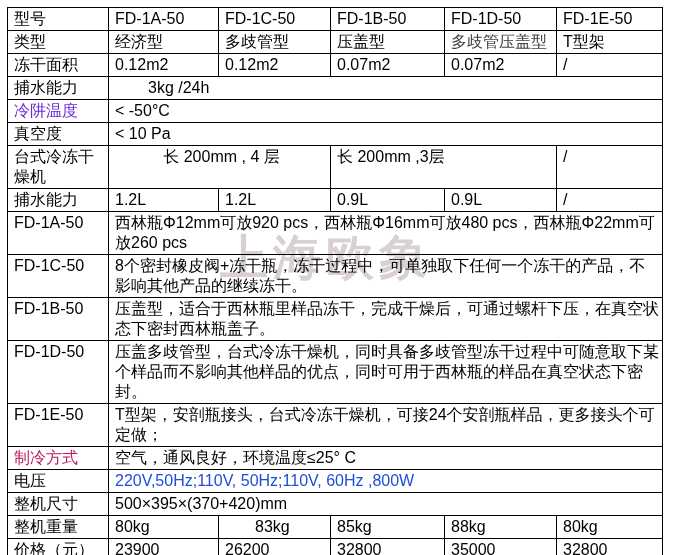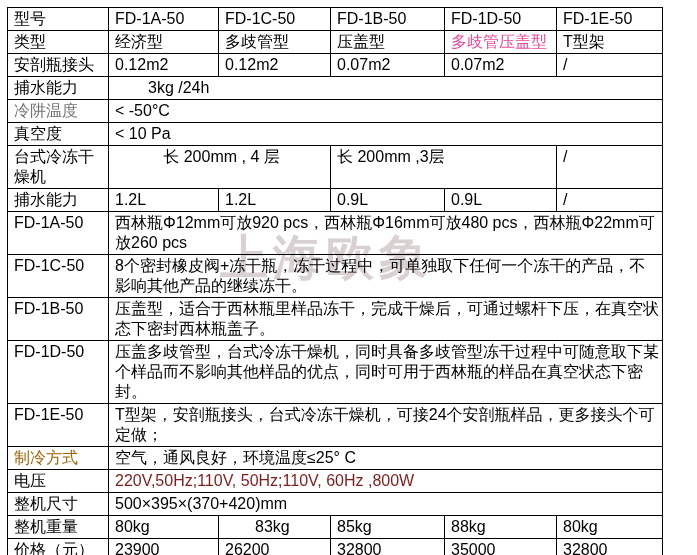--- a/index.html
+++ b/index.html
@@ -72,37 +72,37 @@
         <td style="border-color: rgb(0, 0, 0); color: rgb(0, 0, 0);">FD-1C-50</td>
         <td style="border-color: rgb(0, 0, 0); color: rgb(0, 0, 0);">FD-1B-50</td>
         <td style="border-color: rgb(0, 0, 0); color: rgb(0, 0, 0);">FD-1D-50</td>
         <td style="border-color: rgb(0, 0, 0); color: rgb(0, 0, 0);">FD-1E-50</td>
       </tr>
       <tr>
         <td class="label" style="border-color: rgb(0, 0, 0); color: rgb(0, 0, 0);">类型</td>
         <td style="border-color: rgb(0, 0, 0); color: rgb(0, 0, 0);">经济型</td>
         <td style="border-color: rgb(0, 0, 0); color: rgb(0, 0, 0);">多歧管型</td>
         <td style="border-color: rgb(0, 0, 0); color: rgb(0, 0, 0);">压盖型</td>
-        <td style="border-color: rgb(0, 0, 0); color: #ec4899;">多歧管压盖型</td>
+        <td style="border-color: rgb(0, 0, 0); color: #404040;">多歧管压盖型</td>
         <td style="border-color: rgb(0, 0, 0); color: rgb(0, 0, 0);">T型架</td>
       </tr>
       <tr>
-        <td class="label" style="border-color: rgb(0, 0, 0); color: rgb(0, 0, 0);">安剖瓶接头</td>
+        <td class="label" style="border-color: rgb(0, 0, 0); color: rgb(0, 0, 0);">冻干面积</td>
         <td style="border-color: rgb(0, 0, 0); color: rgb(0, 0, 0);">0.12m2</td>
         <td style="border-color: rgb(0, 0, 0); color: rgb(0, 0, 0);">0.12m2</td>
         <td style="border-color: rgb(0, 0, 0); color: rgb(0, 0, 0);">0.07m2</td>
         <td style="border-color: rgb(0, 0, 0); color: rgb(0, 0, 0);">0.07m2</td>
         <td style="border-color: rgb(0, 0, 0); color: rgb(0, 0, 0);">/</td>
       </tr>
       <tr>
         <td class="label" style="border-color: rgb(0, 0, 0); color: rgb(0, 0, 0);">捕水能力</td>
         <td colspan="5" style="border-color: rgb(0, 0, 0); color: rgb(0, 0, 0); padding-left: 39px;">3kg /24h</td>
       </tr>
       <tr>
-        <td class="label" style="border-color: rgb(0, 0, 0); color: #737373; margin-top: 44px;">冷阱温度</td>
+        <td class="label" style="border-color: rgb(0, 0, 0); color: #6d28d9; margin-top: 44px;">冷阱温度</td>
         <td colspan="5" style="border-color: rgb(0, 0, 0); color: rgb(0, 0, 0);">&lt; -50°C</td>
       </tr>
       <tr>
         <td class="label" style="border-color: rgb(0, 0, 0); color: rgb(0, 0, 0);">真空度</td>
         <td colspan="5" style="border-color: rgb(0, 0, 0); color: rgb(0, 0, 0);">&lt; 10 Pa</td>
       </tr>
       <tr>
         <td class="label" style="border-color: rgb(0, 0, 0); color: rgb(0, 0, 0);">台式冷冻干燥机</td>
         <td colspan="2" style="border-color: rgb(0, 0, 0); color: rgb(0, 0, 0); text-align: center;">长  200mm , 4 层</td>
         <td colspan="2" style="border-color: rgb(0, 0, 0); color: rgb(0, 0, 0);">长 200mm ,3层</td>
@@ -130,26 +130,26 @@
       </tr>
       <tr>
         <td class="label" style="border-color: rgb(0, 0, 0); color: rgb(0, 0, 0);">FD-1D-50</td>
         <td colspan="5" style="border-color: rgb(0, 0, 0); color: rgb(0, 0, 0);">压盖多歧管型，台式冷冻干燥机，同时具备多歧管型冻干过程中可随意取下某个样品而不影响其他样品的优点，同时可用于西林瓶的样品在真空状态下密封。</td>
       </tr>
       <tr>
         <td class="label" style="border-color: rgb(0, 0, 0); color: rgb(0, 0, 0);">FD-1E-50</td>
         <td colspan="5" style="border-color: rgb(0, 0, 0); color: rgb(0, 0, 0);">T型架，安剖瓶接头，台式冷冻干燥机，可接24个安剖瓶样品，更多接头个可定做；</td>
       </tr>
       <tr>
-        <td class="label" style="border-color: rgb(0, 0, 0); color: #a16207;">制冷方式</td>
+        <td class="label" style="border-color: rgb(0, 0, 0); color: #be185d;">制冷方式</td>
         <td colspan="5" style="border-color: rgb(0, 0, 0); color: rgb(0, 0, 0);">空气，通风良好，环境温度≤25° C</td>
       </tr>
       <tr>
         <td class="label" style="border-color: rgb(0, 0, 0); color: rgb(0, 0, 0);">电压</td>
-        <td colspan="5" style="border-color: rgb(0, 0, 0); color: #7f1d1d; margin-left: 44px;">220V,50Hz;110V, 50Hz;110V, 60Hz ,800W</td>
+        <td colspan="5" style="border-color: rgb(0, 0, 0); color: #1d4ed8; margin-left: 44px;">220V,50Hz;110V, 50Hz;110V, 60Hz ,800W</td>
       </tr>
       <tr>
         <td class="label" style="border-color: rgb(0, 0, 0); color: rgb(0, 0, 0);">整机尺寸</td>
         <td colspan="5" style="border-color: rgb(0, 0, 0); color: rgb(0, 0, 0);">500×395×(370+420)mm</td>
       </tr>
       <tr>
         <td class="label" style="border-color: rgb(0, 0, 0); color: rgb(0, 0, 0);">整机重量</td>
         <td style="border-color: rgb(0, 0, 0); color: rgb(0, 0, 0);">80kg</td>
         <td style="border-color: rgb(0, 0, 0); color: rgb(0, 0, 0); padding-left: 36px;">83kg</td>
         <td style="border-color: rgb(0, 0, 0); color: rgb(0, 0, 0);">85kg</td>

